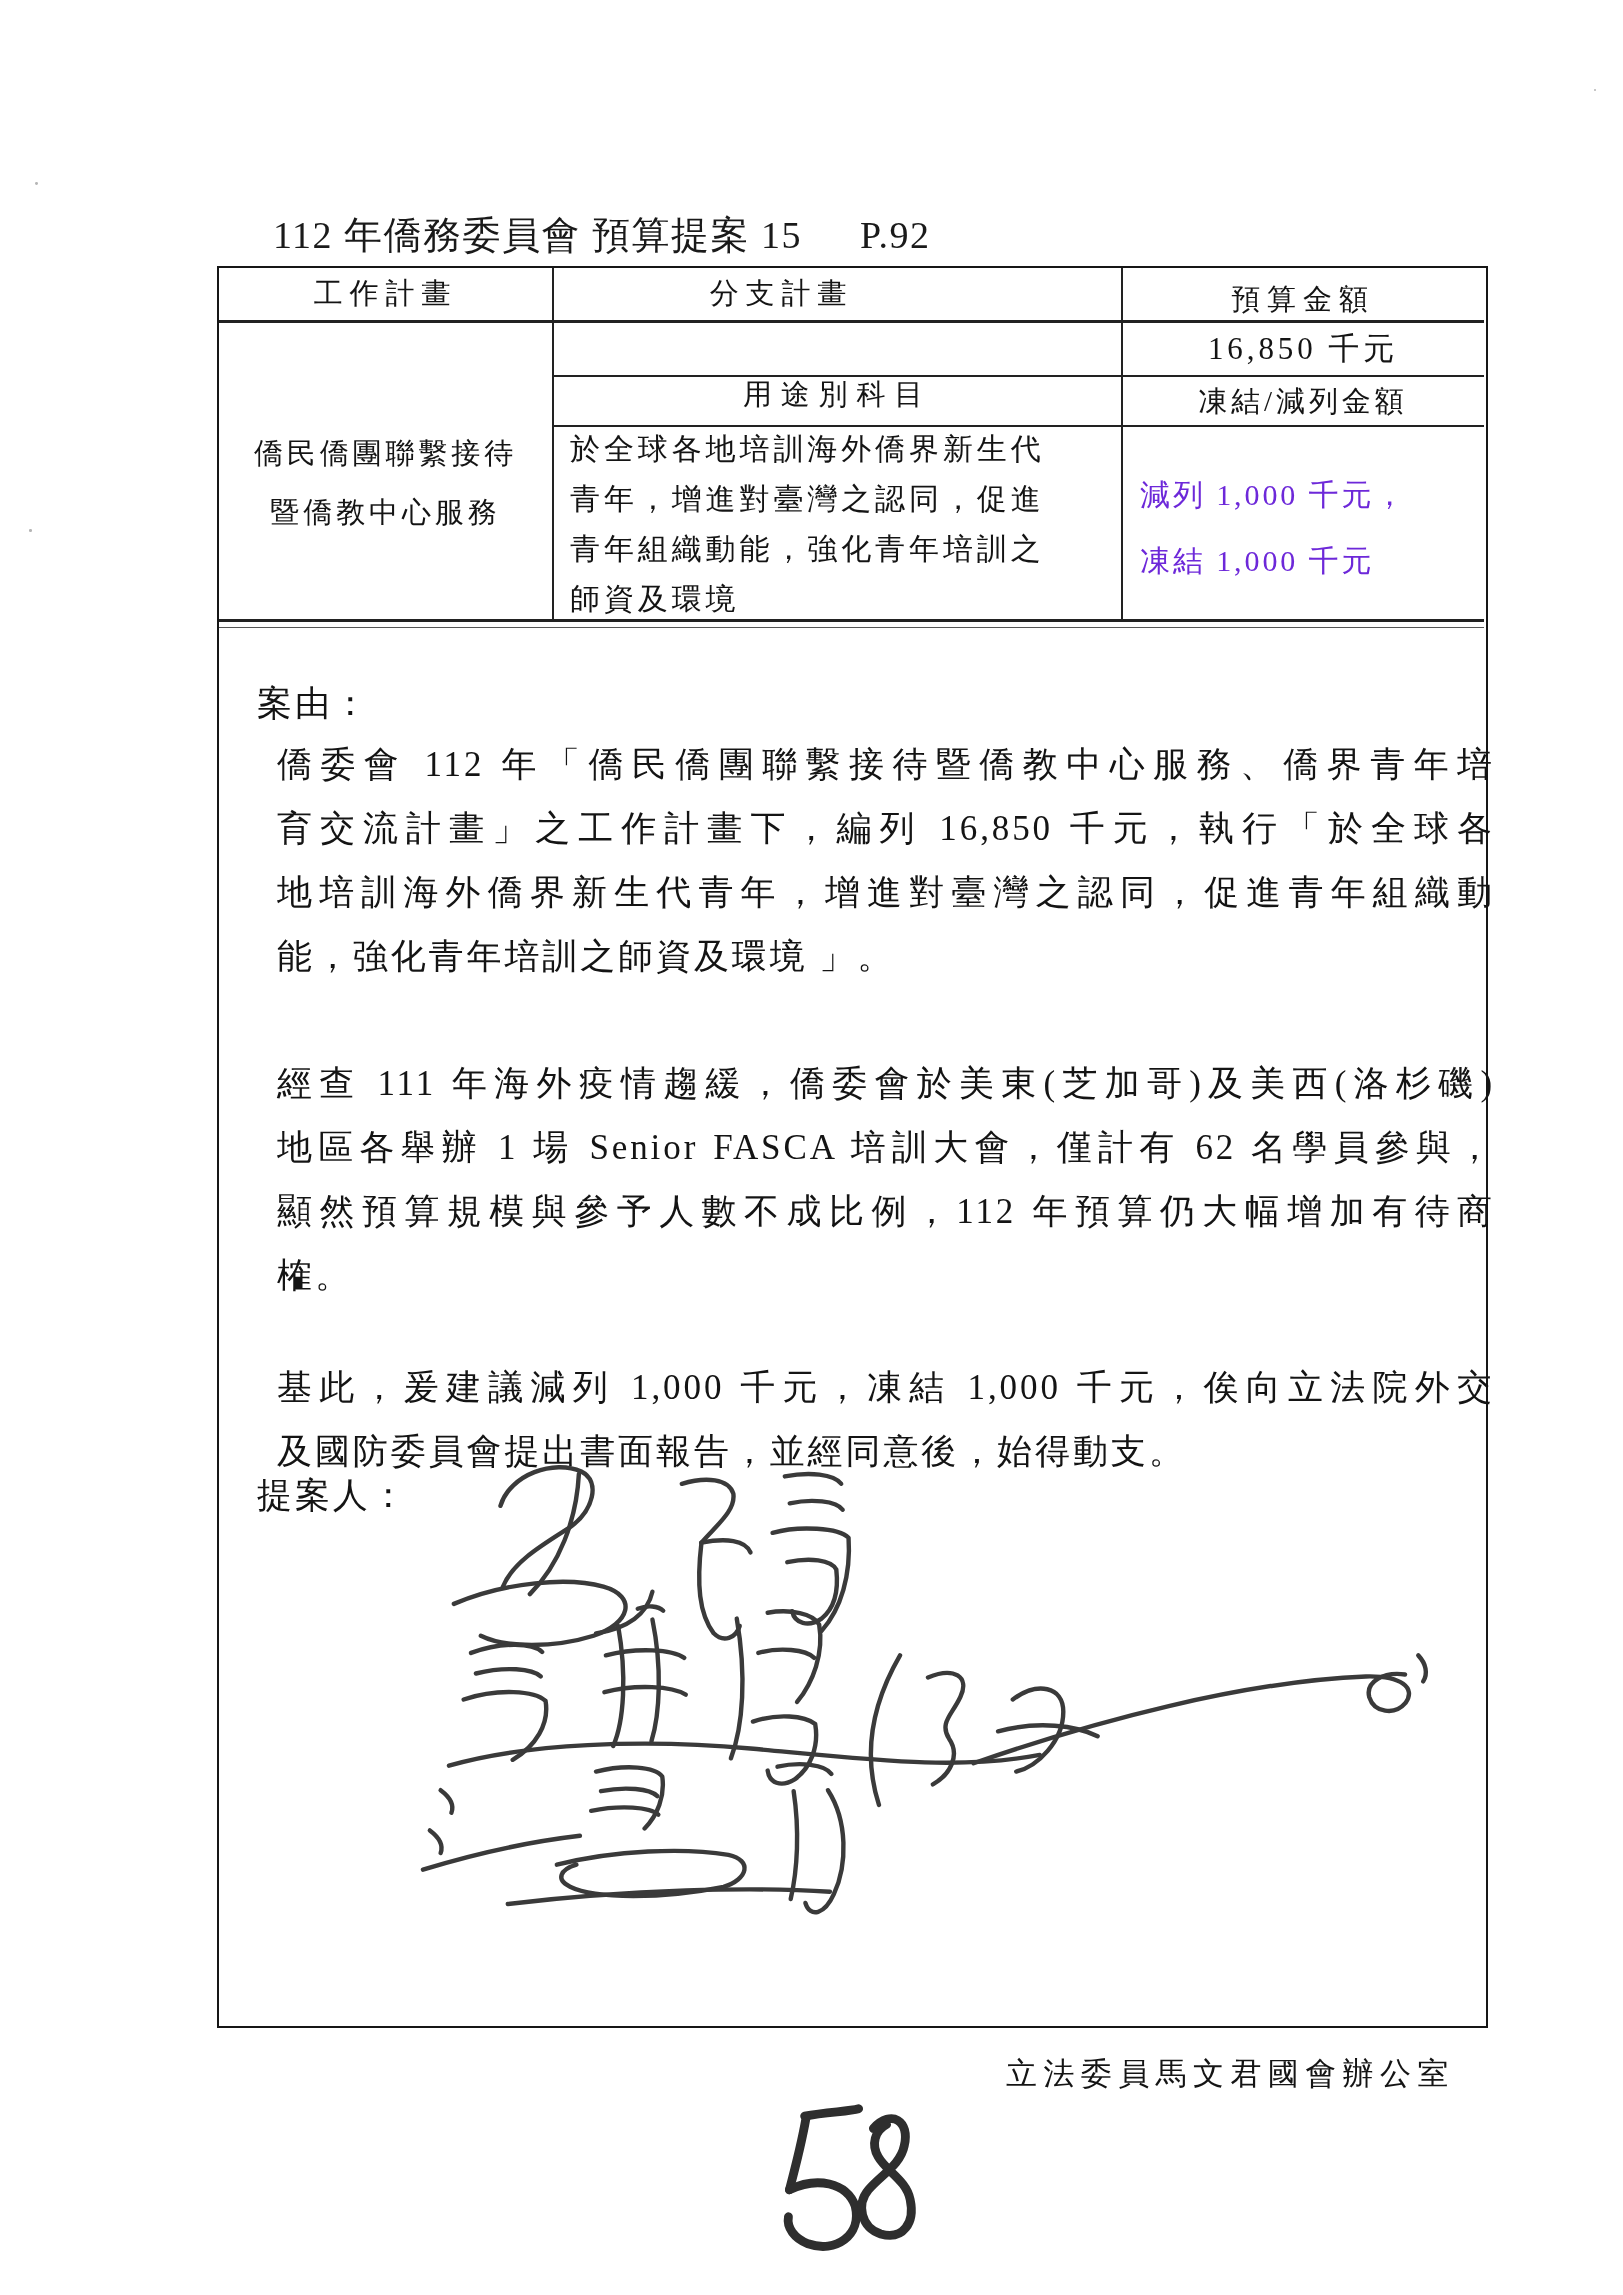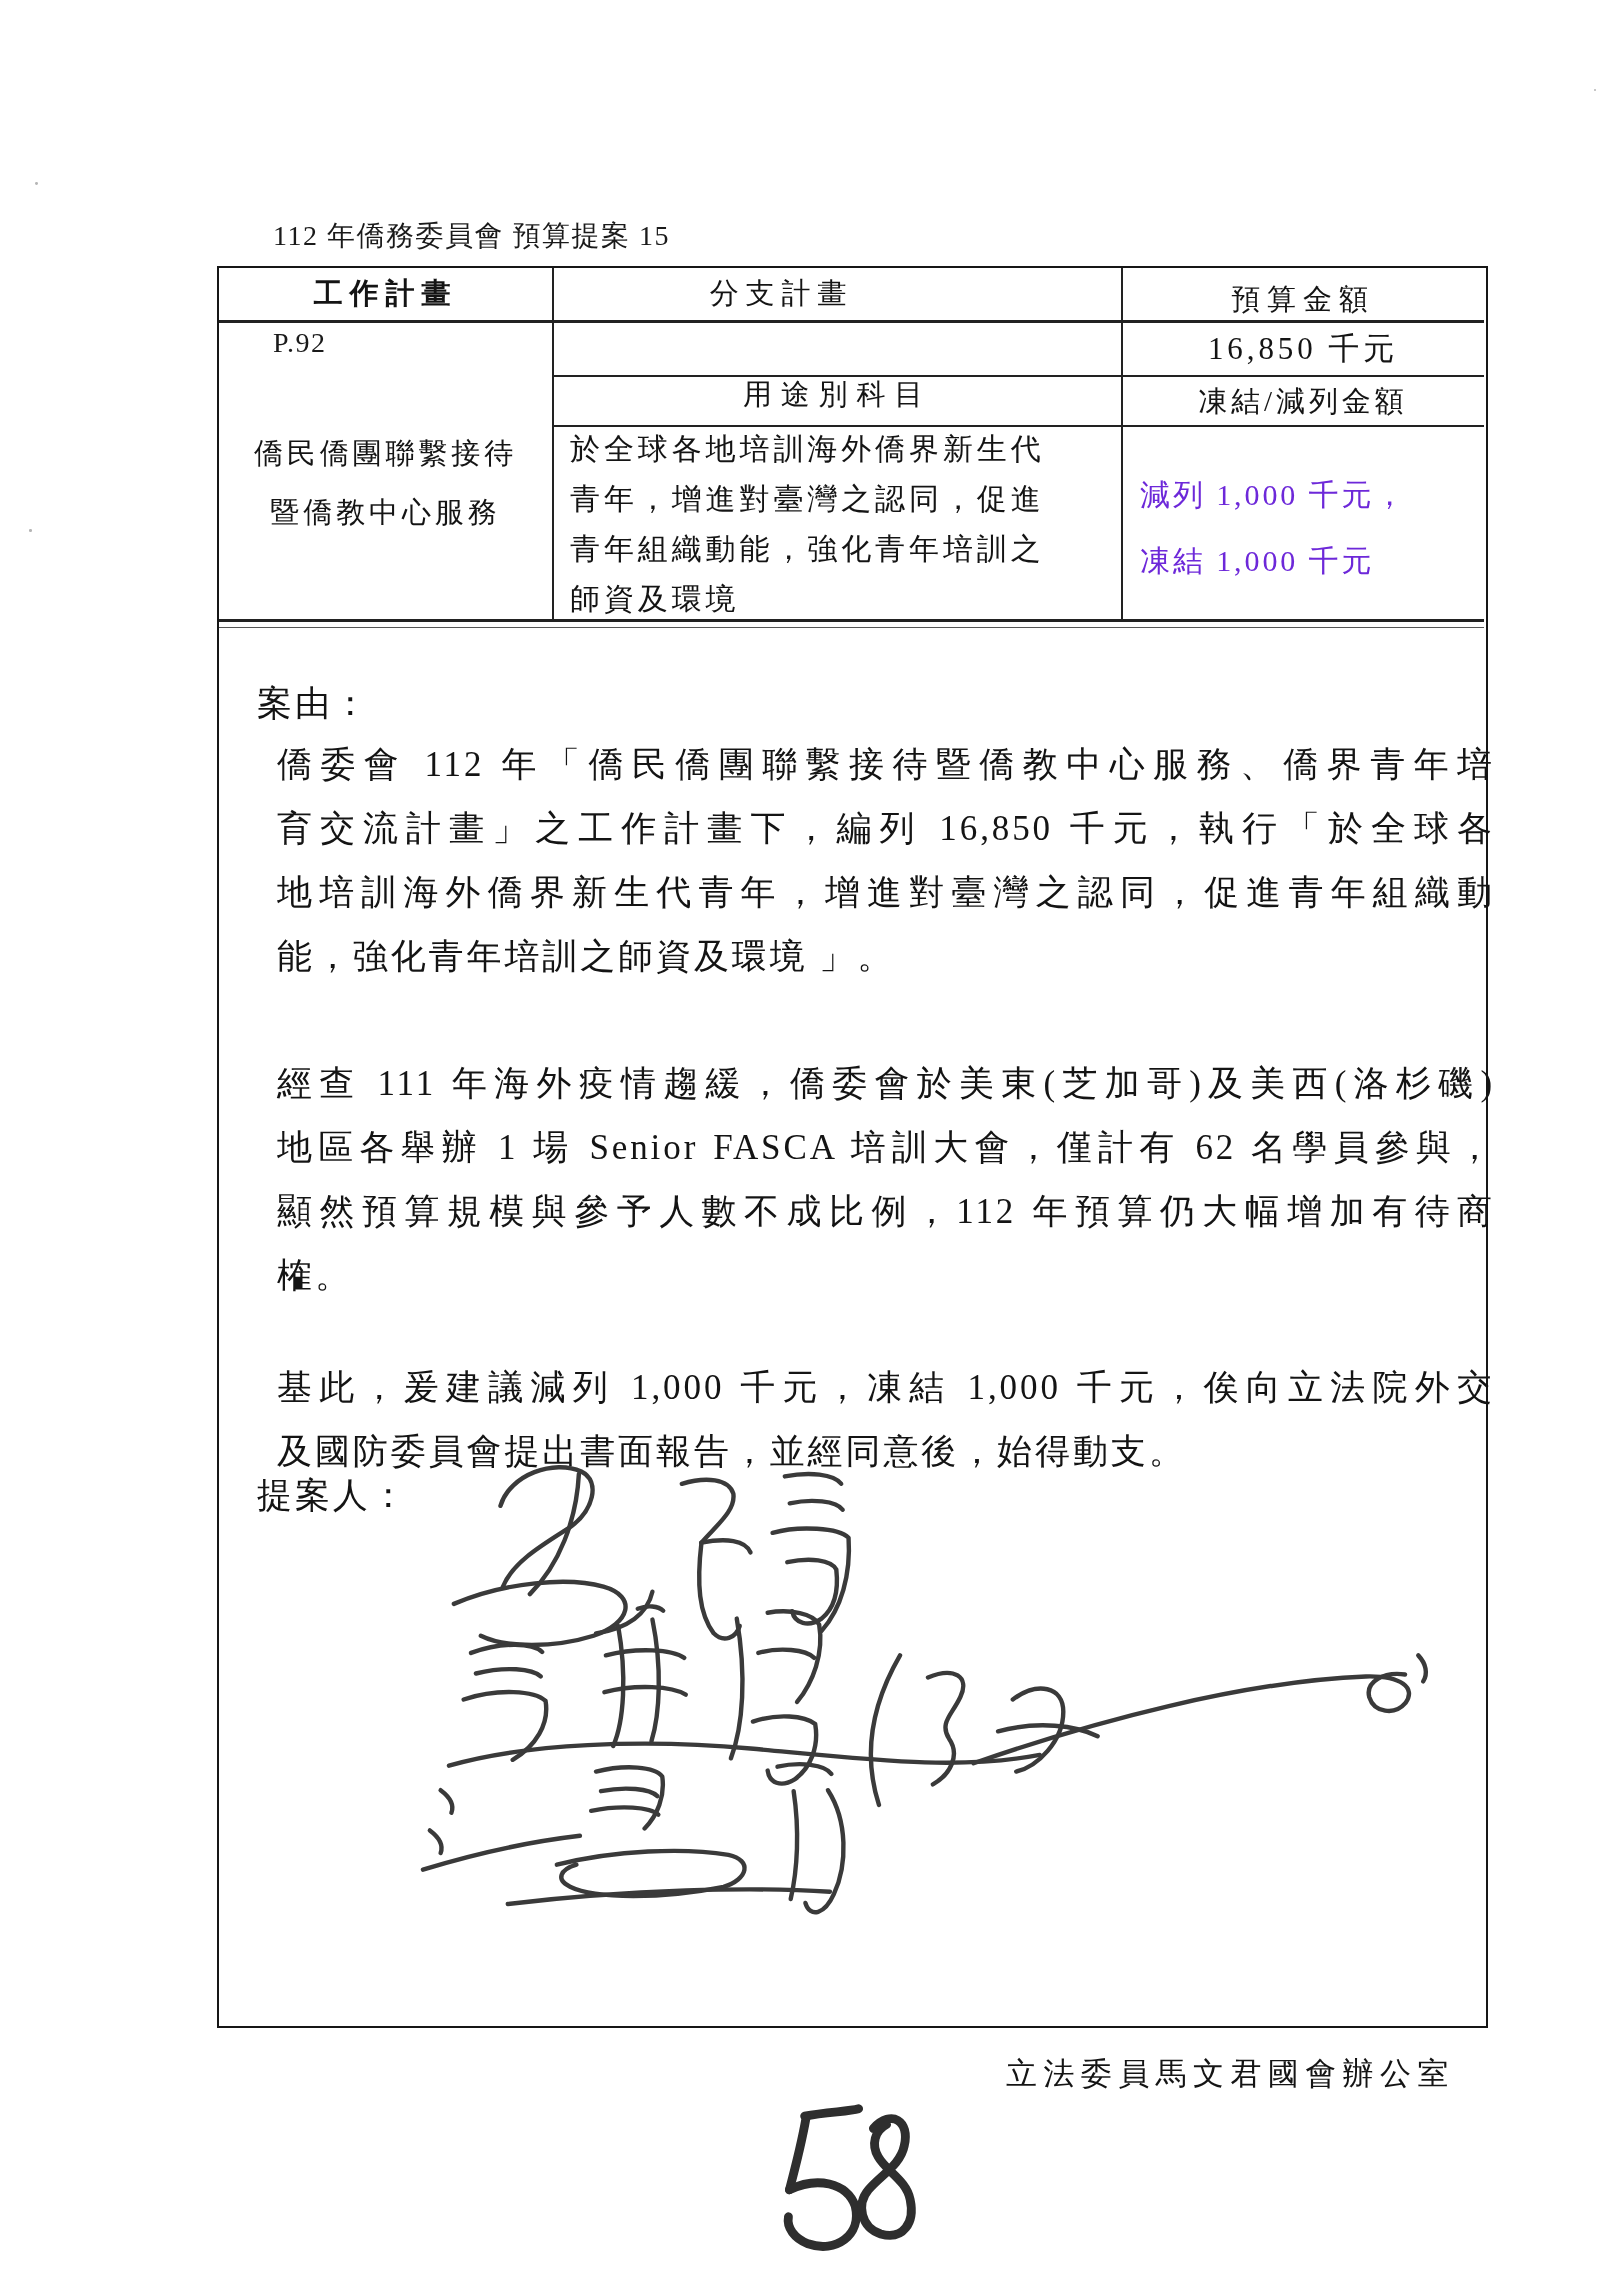--- a/index.html
+++ b/index.html
@@ -9,23 +9,22 @@
     height:2295px;
     background:#ffffff;
     overflow:hidden;
     font-family:"Liberation Serif","DejaVu Serif",serif;
     color:#1a1a1a;
   }
   
   .title-row{
     position:absolute;left:273px;top:211px;
     display:flex;align-items:flex-start;gap:58px;
-    font-size:28px;line-height:49px;letter-spacing:1.5px;
+    font-size:38px;line-height:49px;letter-spacing:1.5px;
     white-space:nowrap;
-    flex-direction:column;
   }
   
   .frame{
     position:absolute;left:217px;top:266px;
     width:1271px;height:1762px;
     border:2.9px solid #161616;
     box-sizing:border-box;
   }
   .frame *{box-sizing:border-box;}
   .line{position:absolute;background:#222;}
@@ -35,21 +34,21 @@
   .hline-header{left:0;top:52px;width:1265px;height:2.5px;}
   .hline-row2{left:333px;top:107px;width:932px;height:2px;}
   .hline-row3{left:333px;top:157px;width:932px;height:2px;}
   .hline-tbot{left:0;top:351px;width:1265px;height:2.9px;}
   .hline-tbot2{left:0;top:359px;width:1265px;height:1px;background:#555;}
   
   .cell{
     position:absolute;display:flex;align-items:center;justify-content:center;
     font-size:29px;letter-spacing:6.9px;white-space:nowrap;color:#141414;
   }
-  .th1{left:0;top:0;width:333px;height:52px;font-weight:bold;}
+  .th1{left:0;top:0;width:333px;height:52px;}
   .th2{left:335px;top:0;width:455px;height:52px;}
   .th3{left:903px;top:0;width:362px;height:64px;}
   .c-subplan{left:351px;top:54px;width:551px;height:53px;justify-content:flex-start;font-size:30px;}
   .c-amount{left:903px;top:54px;width:362px;height:53px;font-size:31px;letter-spacing:3.9px;}
   .c-usage-h{left:335px;top:109px;width:567px;height:36px;letter-spacing:8.8px;}
   .c-freeze-h{left:903px;top:109px;width:362px;height:50px;letter-spacing:3.9px;}
   .c-workplan{
     position:absolute;left:0;top:156px;width:333px;
     text-align:center;font-size:29px;letter-spacing:3.9px;line-height:59px;color:#141414;
   }

